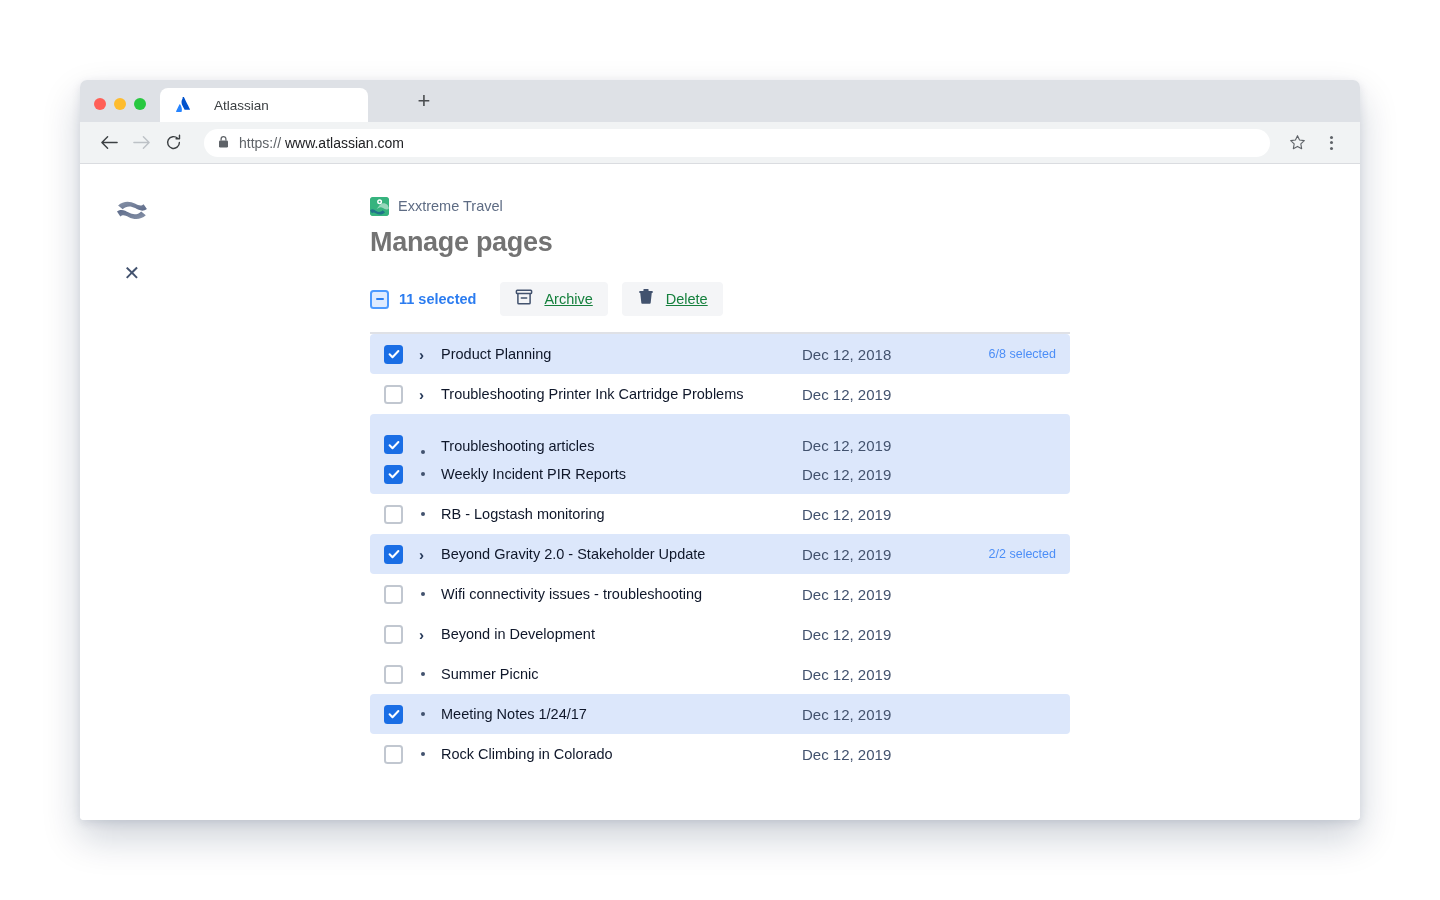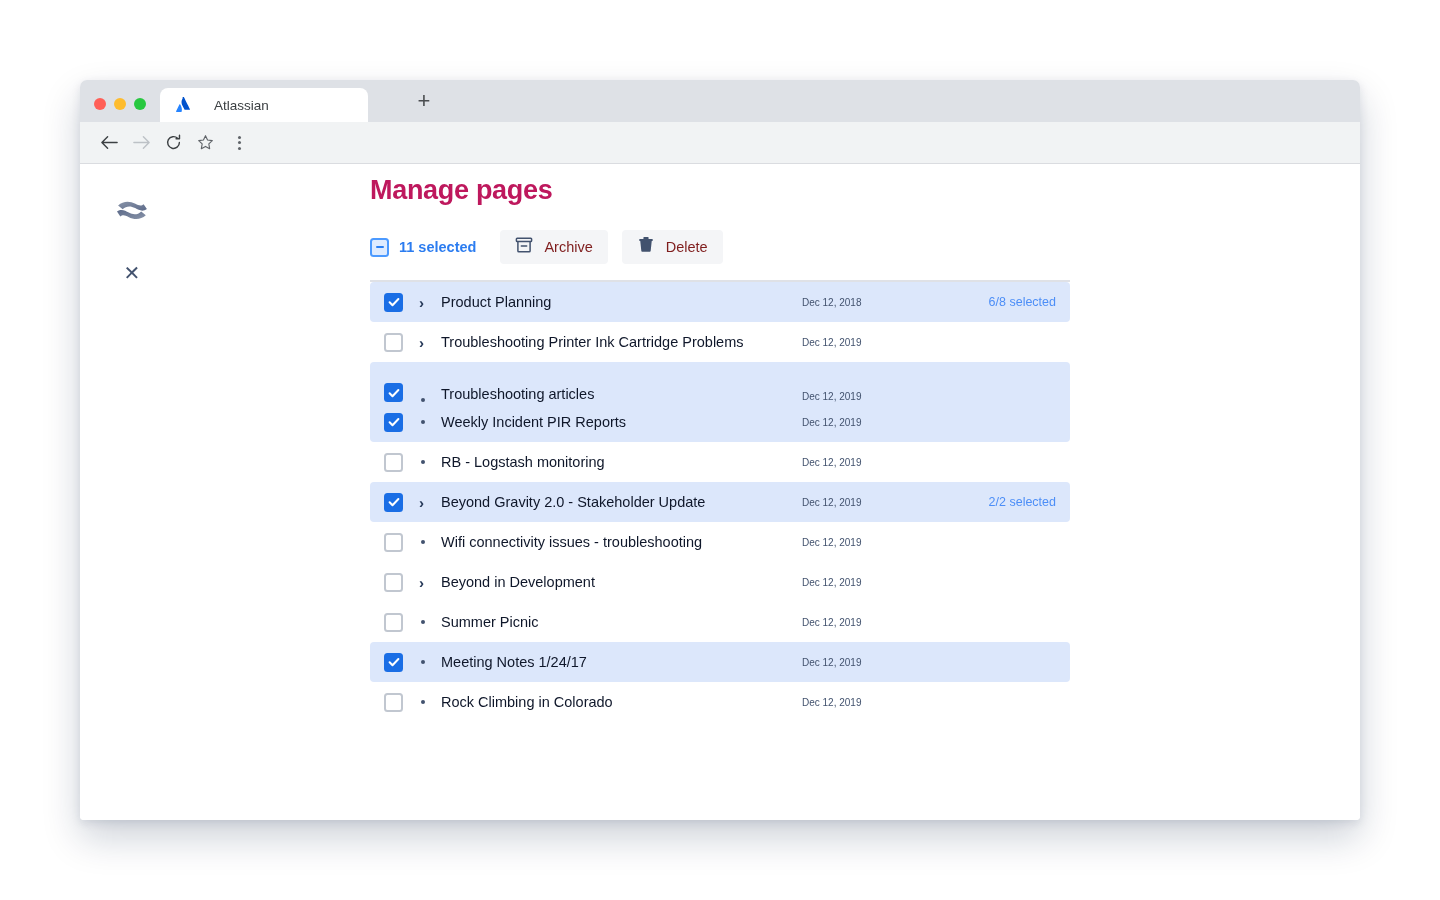--- a/index.html
+++ b/index.html
@@ -141,21 +141,21 @@
     background: #36b37e;
     display: block; flex: 0 0 19px;
     overflow: hidden;
   }
   .space-name { font-size: 14.5px; color: #5e6c84; }
 
   .page-title {
     margin-top: 11px;
     font-size: 27px;
     font-weight: bold;
-    color: #be185d;
+    color: #737373;
     letter-spacing: -0.3px;
   }
 
   .action-bar {
     display: flex; align-items: center;
     gap: 14px;
     margin-top: 24px;
     height: 34px;
     text-align: right;
   }
@@ -173,21 +173,21 @@
   .sel-count { font-size: 14.5px; font-weight: bold; color: #2b7cf0; }
 
   .abtn {
     height: 34px;
     background: #f4f5f7;
     border-radius: 4px;
     display: flex; align-items: center;
     gap: 11px;
     padding: 0 15px;
   }
-  .abtn-label { font-size: 14.5px; color: #7f1d1d; }
+  .abtn-label { font-size: 14.5px; color: #15803d; text-decoration: underline; }
 
   .divider {
     margin-top: 16px;
     width: 700px; height: 2px;
     background: #dfe1e6;
   }
 
   
   .rows { position: relative; width: 700px; }
   .row {
@@ -216,21 +216,21 @@
   .dot { width: 4px; height: 4px; border-radius: 50%; background: #42526e; display: block; margin-left: 2px; }
 
   .row-title {
     font-size: 14.5px; color: #0f172a;
     white-space: nowrap;
     flex: 0 0 auto;
   }
   .row-date {
     position: absolute;
     left: 432px;
-    font-size: 10px; color: #42526e;
+    font-size: 15px; color: #42526e;
     white-space: nowrap;
   }
   .row-badge {
     position: absolute;
     right: 14px;
     font-size: 12.5px; color: #4c8ef7;
     white-space: nowrap;
   }
 </style>
 </head>
@@ -269,20 +269,29 @@
         <path d="M12 4l6 6-6 6M17.5 10H2" stroke="#bdc1c6" stroke-width="1.5" fill="none" stroke-linecap="round" stroke-linejoin="round"></path>
       </svg>
     </div>
     <div class="nav-btn">
       <svg width="19" height="19" viewBox="0 0 20 20">
         <path d="M16.2 10a6.2 6.2 0 1 1-1.9-4.45" stroke="#3c4043" stroke-width="1.5" fill="none" stroke-linecap="round"></path>
         <path d="M16.3 2.4v3.6h-3.6" stroke="#3c4043" stroke-width="1.5" fill="none" stroke-linecap="round" stroke-linejoin="round"></path>
       </svg>
     </div>
 
+    <div class="omnibox">
+      <span class="lock-icon">
+        <svg width="11" height="13" viewBox="0 0 11 13">
+          <rect x="1" y="5.5" width="9" height="7" rx="1.2" fill="#5f6368"></rect>
+          <path d="M3.1 5.5V4a2.4 2.4 0 0 1 4.8 0v1.5" stroke="#5f6368" stroke-width="1.3" fill="none"></path>
+        </svg>
+      </span>
+      <span class="url-text"><span class="scheme">https:// </span><span>www.atlassian.com</span></span>
+    </div>
 
     <div class="toolbar-right">
       <div class="star-btn">
         <svg width="17" height="17" viewBox="0 0 20 20">
           <path d="M10 2l2.4 5.1 5.6.7-4.1 3.9 1 5.6L10 14.6 5.1 17.3l1-5.6L2 7.8l5.6-.7z" stroke="#5f6368" stroke-width="1.3" fill="none" stroke-linejoin="round"></path>
         </svg>
       </div>
       <div class="menu-btn">
         <span class="menu-dots">
             <i></i>
@@ -310,20 +319,32 @@
           </defs>
           <path d="M2 17.6c4.5-3.1 8-1 11.8 1 4.6 2.5 9 2.2 12.4-1.2l4.6 3.9c-5 4.5-11.5 4.7-17.3 1.6-3.4-1.8-5.9-2.6-8.2-.4z" fill="url(#cfa)"></path>
           <path d="M31.9 15.1c-4.5 3.1-8 1-11.8-1-4.6-2.5-9-2.2-12.4 1.2L3.1 11.4C8.1 6.9 14.6 6.7 20.4 9.8c3.4 1.8 5.9 2.6 8.2.4z" fill="url(#cfb)"></path>
         </svg>
       </span>
       <span class="rail-close" style="font-size:20px;color:#42526e;">✕</span>
     </div>
 
     <div class="content">
 
+      <div class="space-row">
+        <span class="space-icon">
+          <svg width="19" height="19" viewBox="0 0 19 19">
+            <rect width="19" height="19" rx="3.5" fill="#36b37e"></rect>
+            <path d="M0 13.5c2.6-2.4 4.3-.6 6.2.6 2.3 1.5 4.8.9 6.4-.8l2.5 1.9c-2.4 2.6-6 3-9 1.3-1.7-1-3-1.4-4.1-.3z" fill="#1f6f8b" opacity="0.92"></path>
+            <path d="M19 11.2c-2.2 2.2-4 .9-6-.2-1.4-.8-3-1-4.4-.1l-2 1.1 3.2-3.9c2.3-2.6 5.5-2.3 7.8-.2z" fill="#e8f4ef" opacity="0.55"></path>
+            <circle cx="9.6" cy="4.7" r="2.5" fill="#ffffff"></circle>
+            <circle cx="9.6" cy="4.7" r="1.05" fill="#36b37e"></circle>
+          </svg>
+        </span>
+        <span class="space-name">Exxtreme Travel</span>
+      </div>
 
       <h1 class="page-title">Manage pages</h1>
 
       <div class="action-bar">
         <div class="selected-group">
           <span class="cb indeterminate">
               <i></i>
             </span>
           <span class="sel-count">11 selected</span>
         </div>

